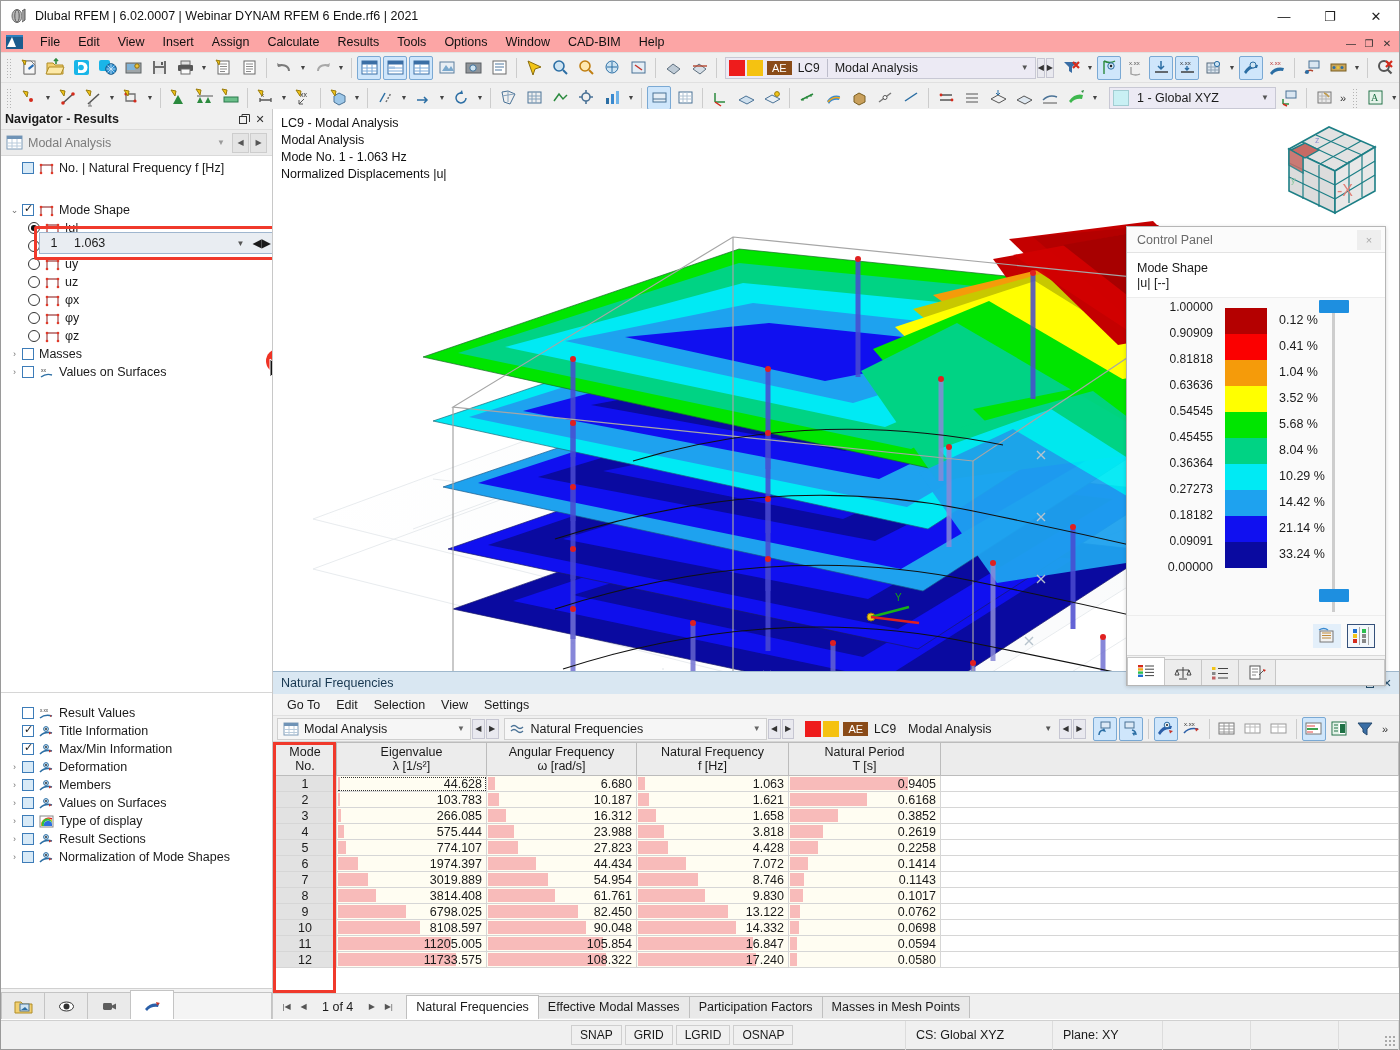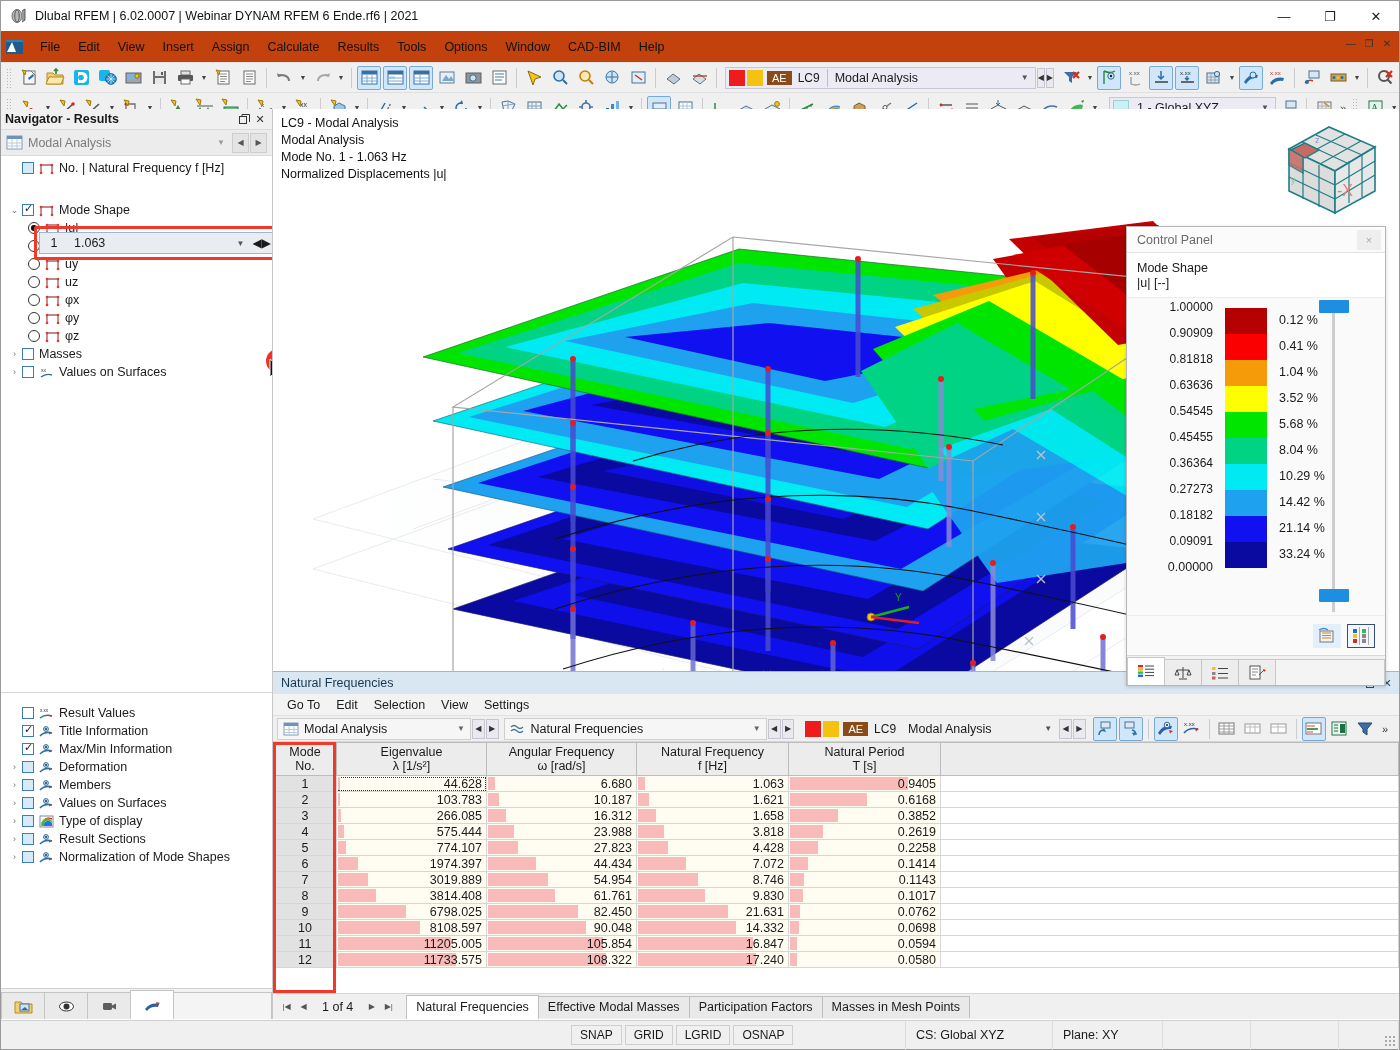--- a/index.html
+++ b/index.html
@@ -15,21 +15,21 @@
 
   
   .titlebar { height:30px; background:#ffffff; display:flex; align-items:center; padding-left:8px;
      border-bottom:0px solid #ddd; }
   .titlebar .tb-icon { width:18px; height:18px; margin-right:8px; flex:none; }
   .titlebar .tb-text { font-size:12.5px; color:#111; }
   .wincontrols { position:absolute; right:0; top:0; display:flex; }
   .wc { width:46px; height:30px; display:flex; align-items:center; justify-content:center; font-size:13px; color:#222; }
 
   
-  .menubar { height:32px; background:#c2410c; display:flex; align-items:center; padding-left:2px;
+  .menubar { height:22px; background:#fca5a5; display:flex; align-items:center; padding-left:2px;
      border-bottom:1px solid #e2e2e2; }
   .menubar .applogo { width:20px; height:18px; margin:0 6px 0 2px; flex:none; }
   .menubar .mi { padding:2px 9px; font-size:12.5px; color:#111; line-height:18px; cursor:default; }
   .menu-right { position:absolute; right:4px; top:34px; display:flex; gap:2px; }
   .menu-right .mr { width:16px; height:16px; display:flex; align-items:center; justify-content:center;
      font-size:10px; color:#333; }
 
   
   .toolbar { height:30px; background:#f0f0f0; display:flex; align-items:center; padding-left:2px;
     border-bottom:1px solid #e0e0e0; position:relative; }
@@ -1629,21 +1629,21 @@
               <td class="val"><div class="bar" style="width: 38.36px;"></div><span class="cellnum">3814.408</span></td>
               <td class="val"><div class="bar" style="width: 67.279px;"></div><span class="cellnum">61.761</span></td>
               <td class="val"><div class="bar" style="width: 67.2819px;"></div><span class="cellnum">9.830</span></td>
               <td class="val"><div class="bar" style="width: 12.7598px;"></div><span class="cellnum">0.1017</span></td>
               <td style="background: rgb(255, 255, 255);"></td>
             </tr>
             <tr>
               <td class="modeno">9</td>
               <td class="val"><div class="bar" style="width: 68.3651px;"></div><span class="cellnum">6798.025</span></td>
               <td class="val"><div class="bar" style="width: 89.8165px;"></div><span class="cellnum">82.450</span></td>
-              <td class="val"><div class="bar" style="width: 89.8142px;"></div><span class="cellnum">21.631</span></td>
+              <td class="val"><div class="bar" style="width: 89.8142px;"></div><span class="cellnum">13.122</span></td>
               <td class="val"><div class="bar" style="width: 9.56045px;"></div><span class="cellnum">0.0762</span></td>
               <td style="background: rgb(255, 255, 255);"></td>
             </tr>
             <tr>
               <td class="modeno">10</td>
               <td class="val"><div class="bar" style="width: 81.545px;"></div><span class="cellnum">8108.597</span></td>
               <td class="val"><div class="bar" style="width: 98.0933px;"></div><span class="cellnum">90.048</span></td>
               <td class="val"><div class="bar" style="width: 98.0961px;"></div><span class="cellnum">14.332</span></td>
               <td class="val"><div class="bar" style="width: 8.75747px;"></div><span class="cellnum">0.0698</span></td>
               <td style="background: rgb(255, 255, 255);"></td>

